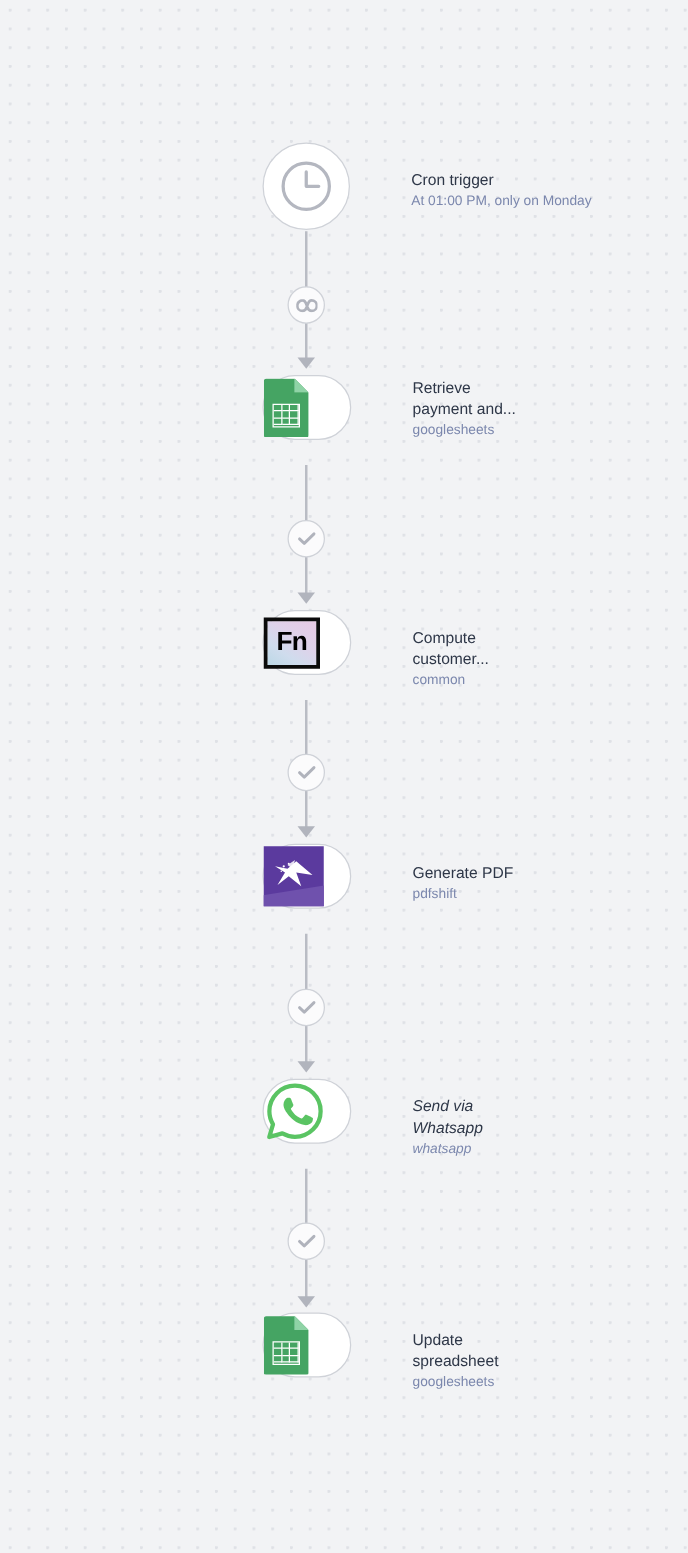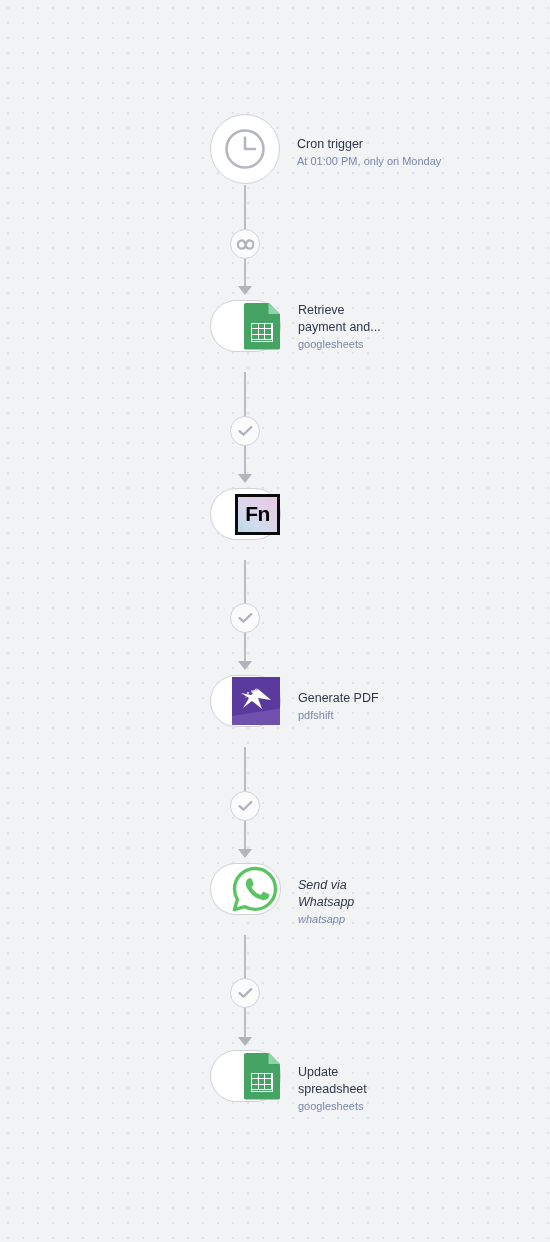--- a/index.html
+++ b/index.html
@@ -33,20 +33,21 @@
     top: 0;
     width: 550px;
     height: 1242px;
   }
 
   .node-row {
     position: absolute;
     left: 210px;
     display: flex;
     align-items: flex-start;
+    gap: 32px;
   }
 
   
   .trigger-circle {
     width: 70px;
     height: 70px;
     border-radius: 50%;
     background: #ffffff;
     border: 1px solid #cfd2d8;
     box-sizing: border-box;
@@ -59,21 +60,21 @@
   
   .node-card {
     width: 71px;
     height: 52px;
     border-radius: 26px;
     background: #ffffff;
     border: 1px solid #cfd2d8;
     box-sizing: border-box;
     display: flex;
     align-items: center;
-    justify-content: flex-end;
+    justify-content: flex-start;
     flex: none;
   }
 
   .node-label {
     margin-left: 17px;
     max-width: 150px;
   }
   .node-title {
     font-size: 12.5px;
     line-height: 17px;
@@ -281,20 +282,25 @@
 payment and...</div>
         <div class="node-sub">googlesheets</div>
       </div>
     </div>
 
     <div class="node-row" style="top:488px;">
       <div class="node-card">
         <div class="fn-icon">
           <span>Fn</span>
         </div>
+      </div>
+      <div class="node-label" style="margin-top:14px;">
+        <div class="node-title">Compute
+customer...</div>
+        <div class="node-sub">common</div>
       </div>
     </div>
 
     <div class="node-row" style="top:675px;">
       <div class="node-card">
         <div class="pdf-icon">
           <div class="band"></div>
           <svg width="36" height="34" viewBox="0 0 36 34">
             <path d="M20 5 L33 16 L20 14 L24 25 L14 17 L5 24 L11 14 L3 9 L13 11 Z" fill="#ffffff"></path>
             <path d="M13 8 L19 4 L17 11 Z" fill="#ffffff" opacity="0.85"></path>

